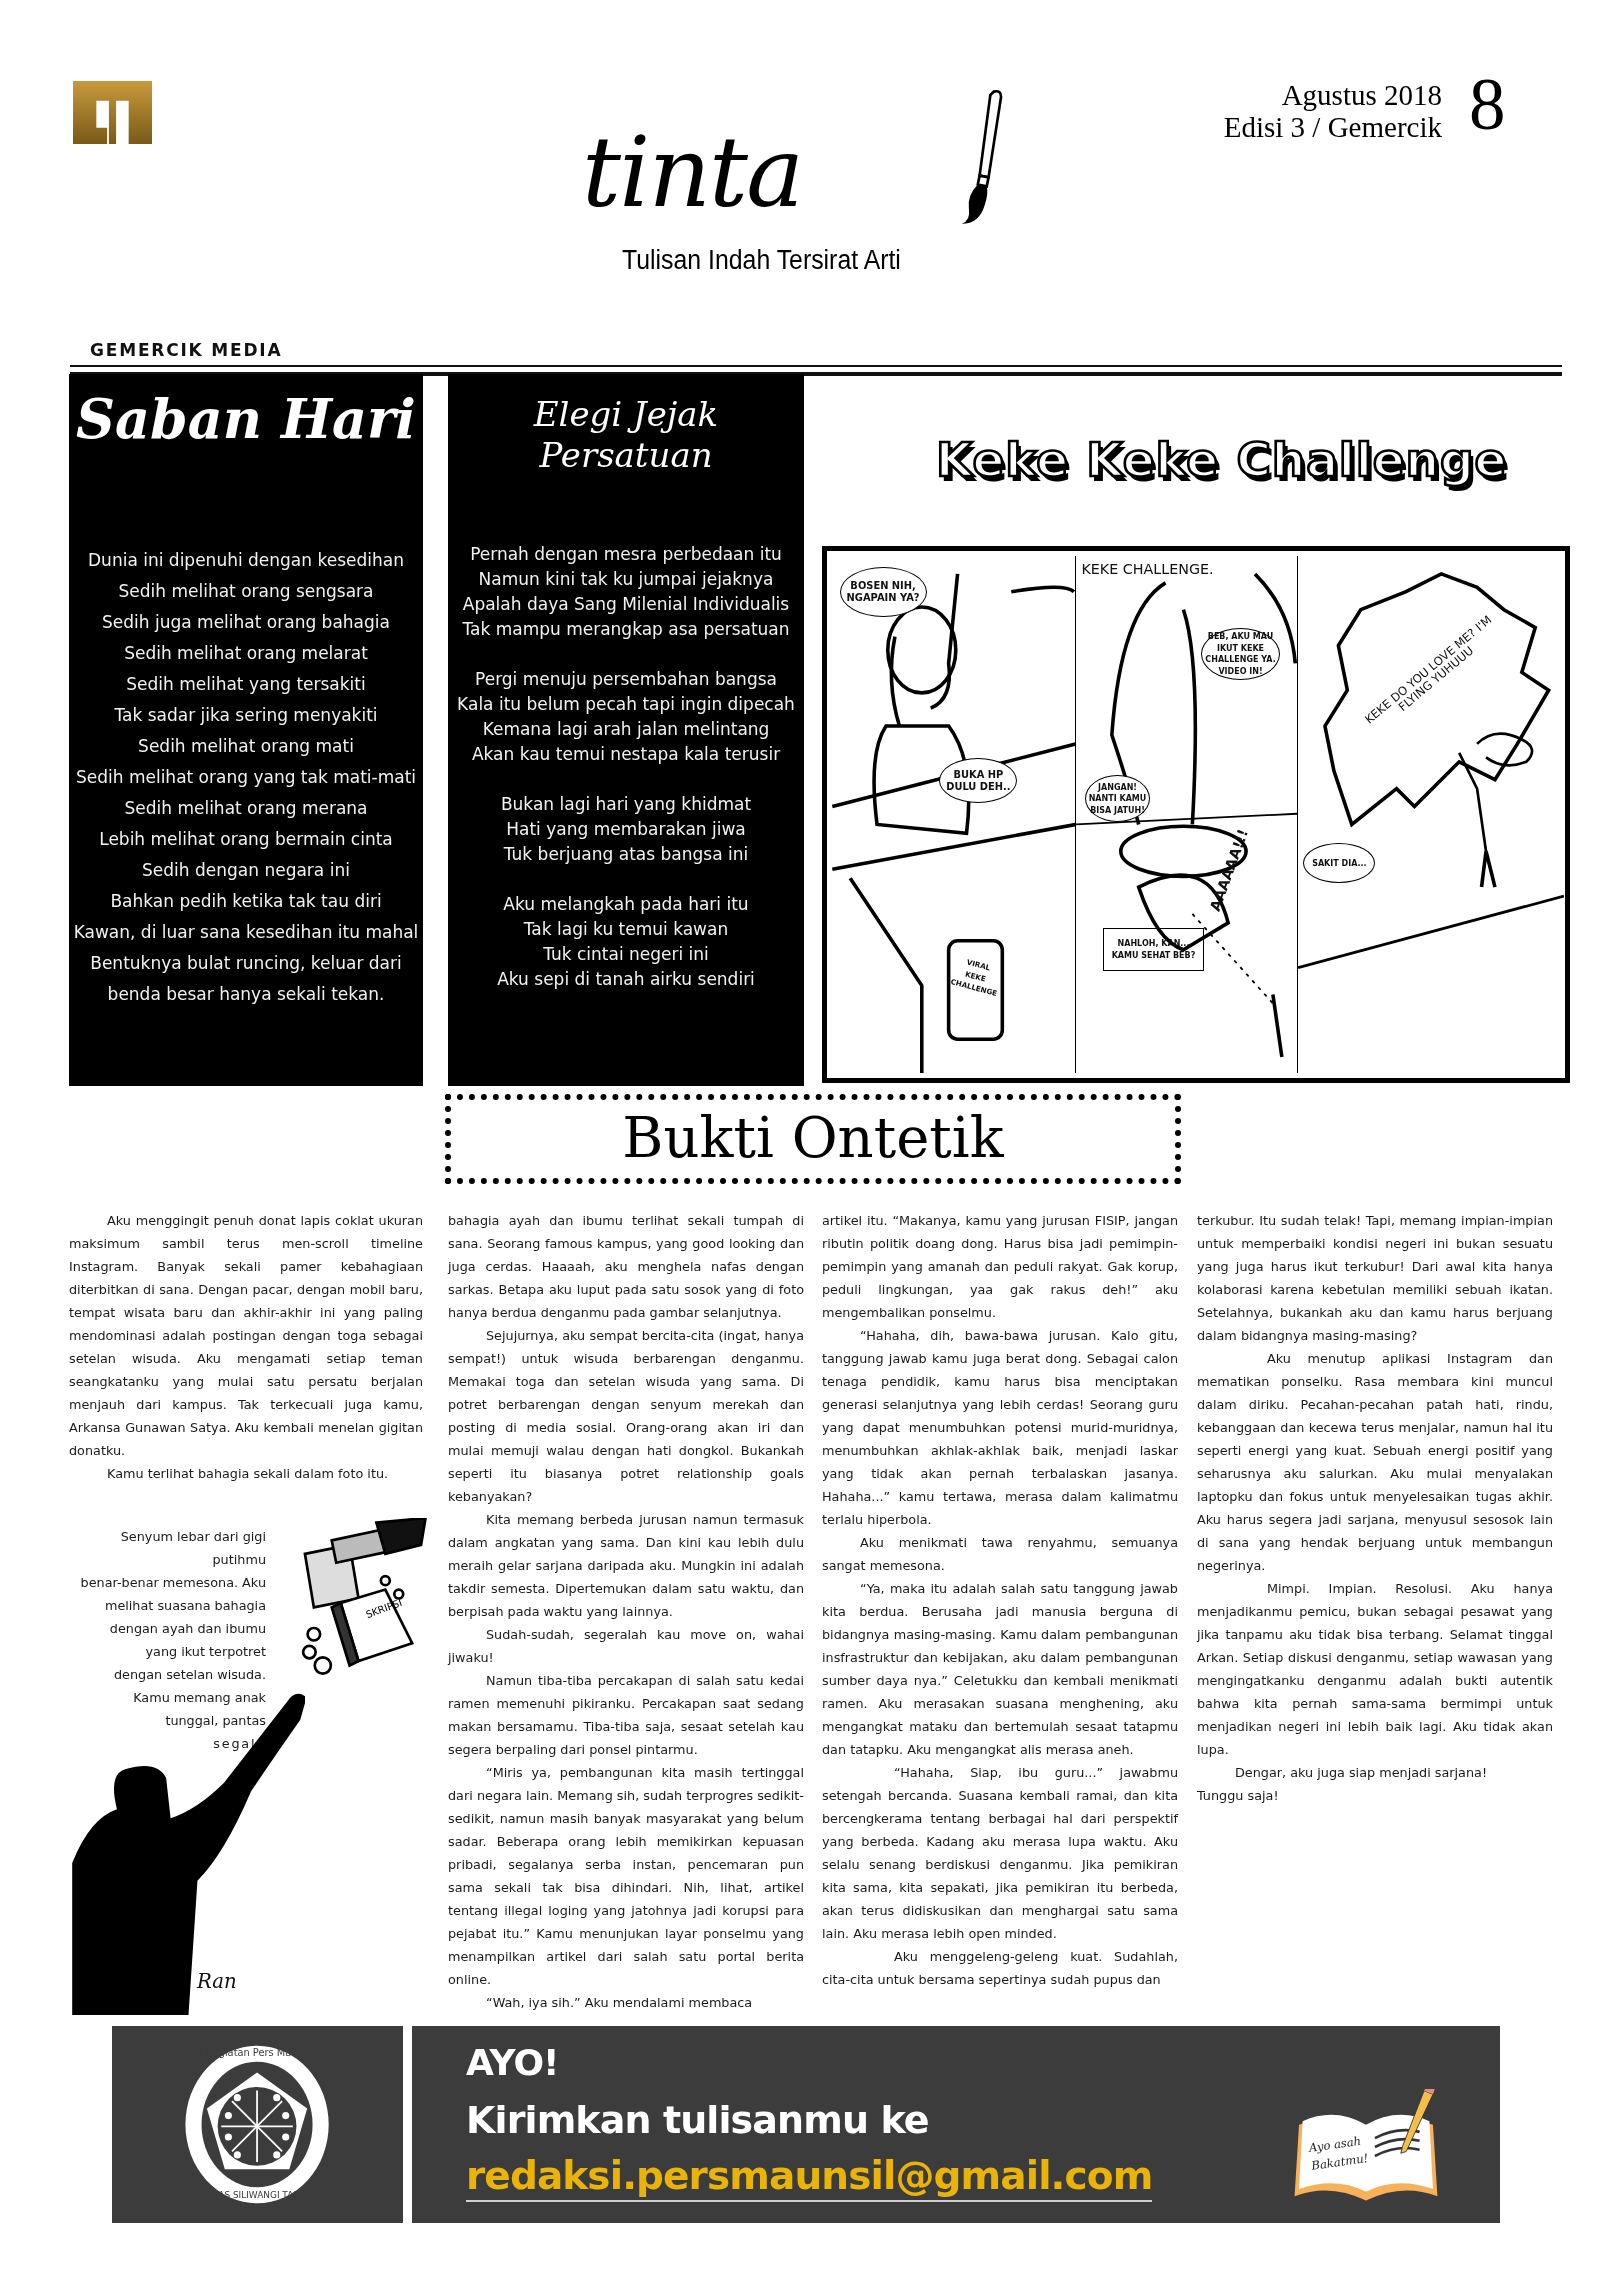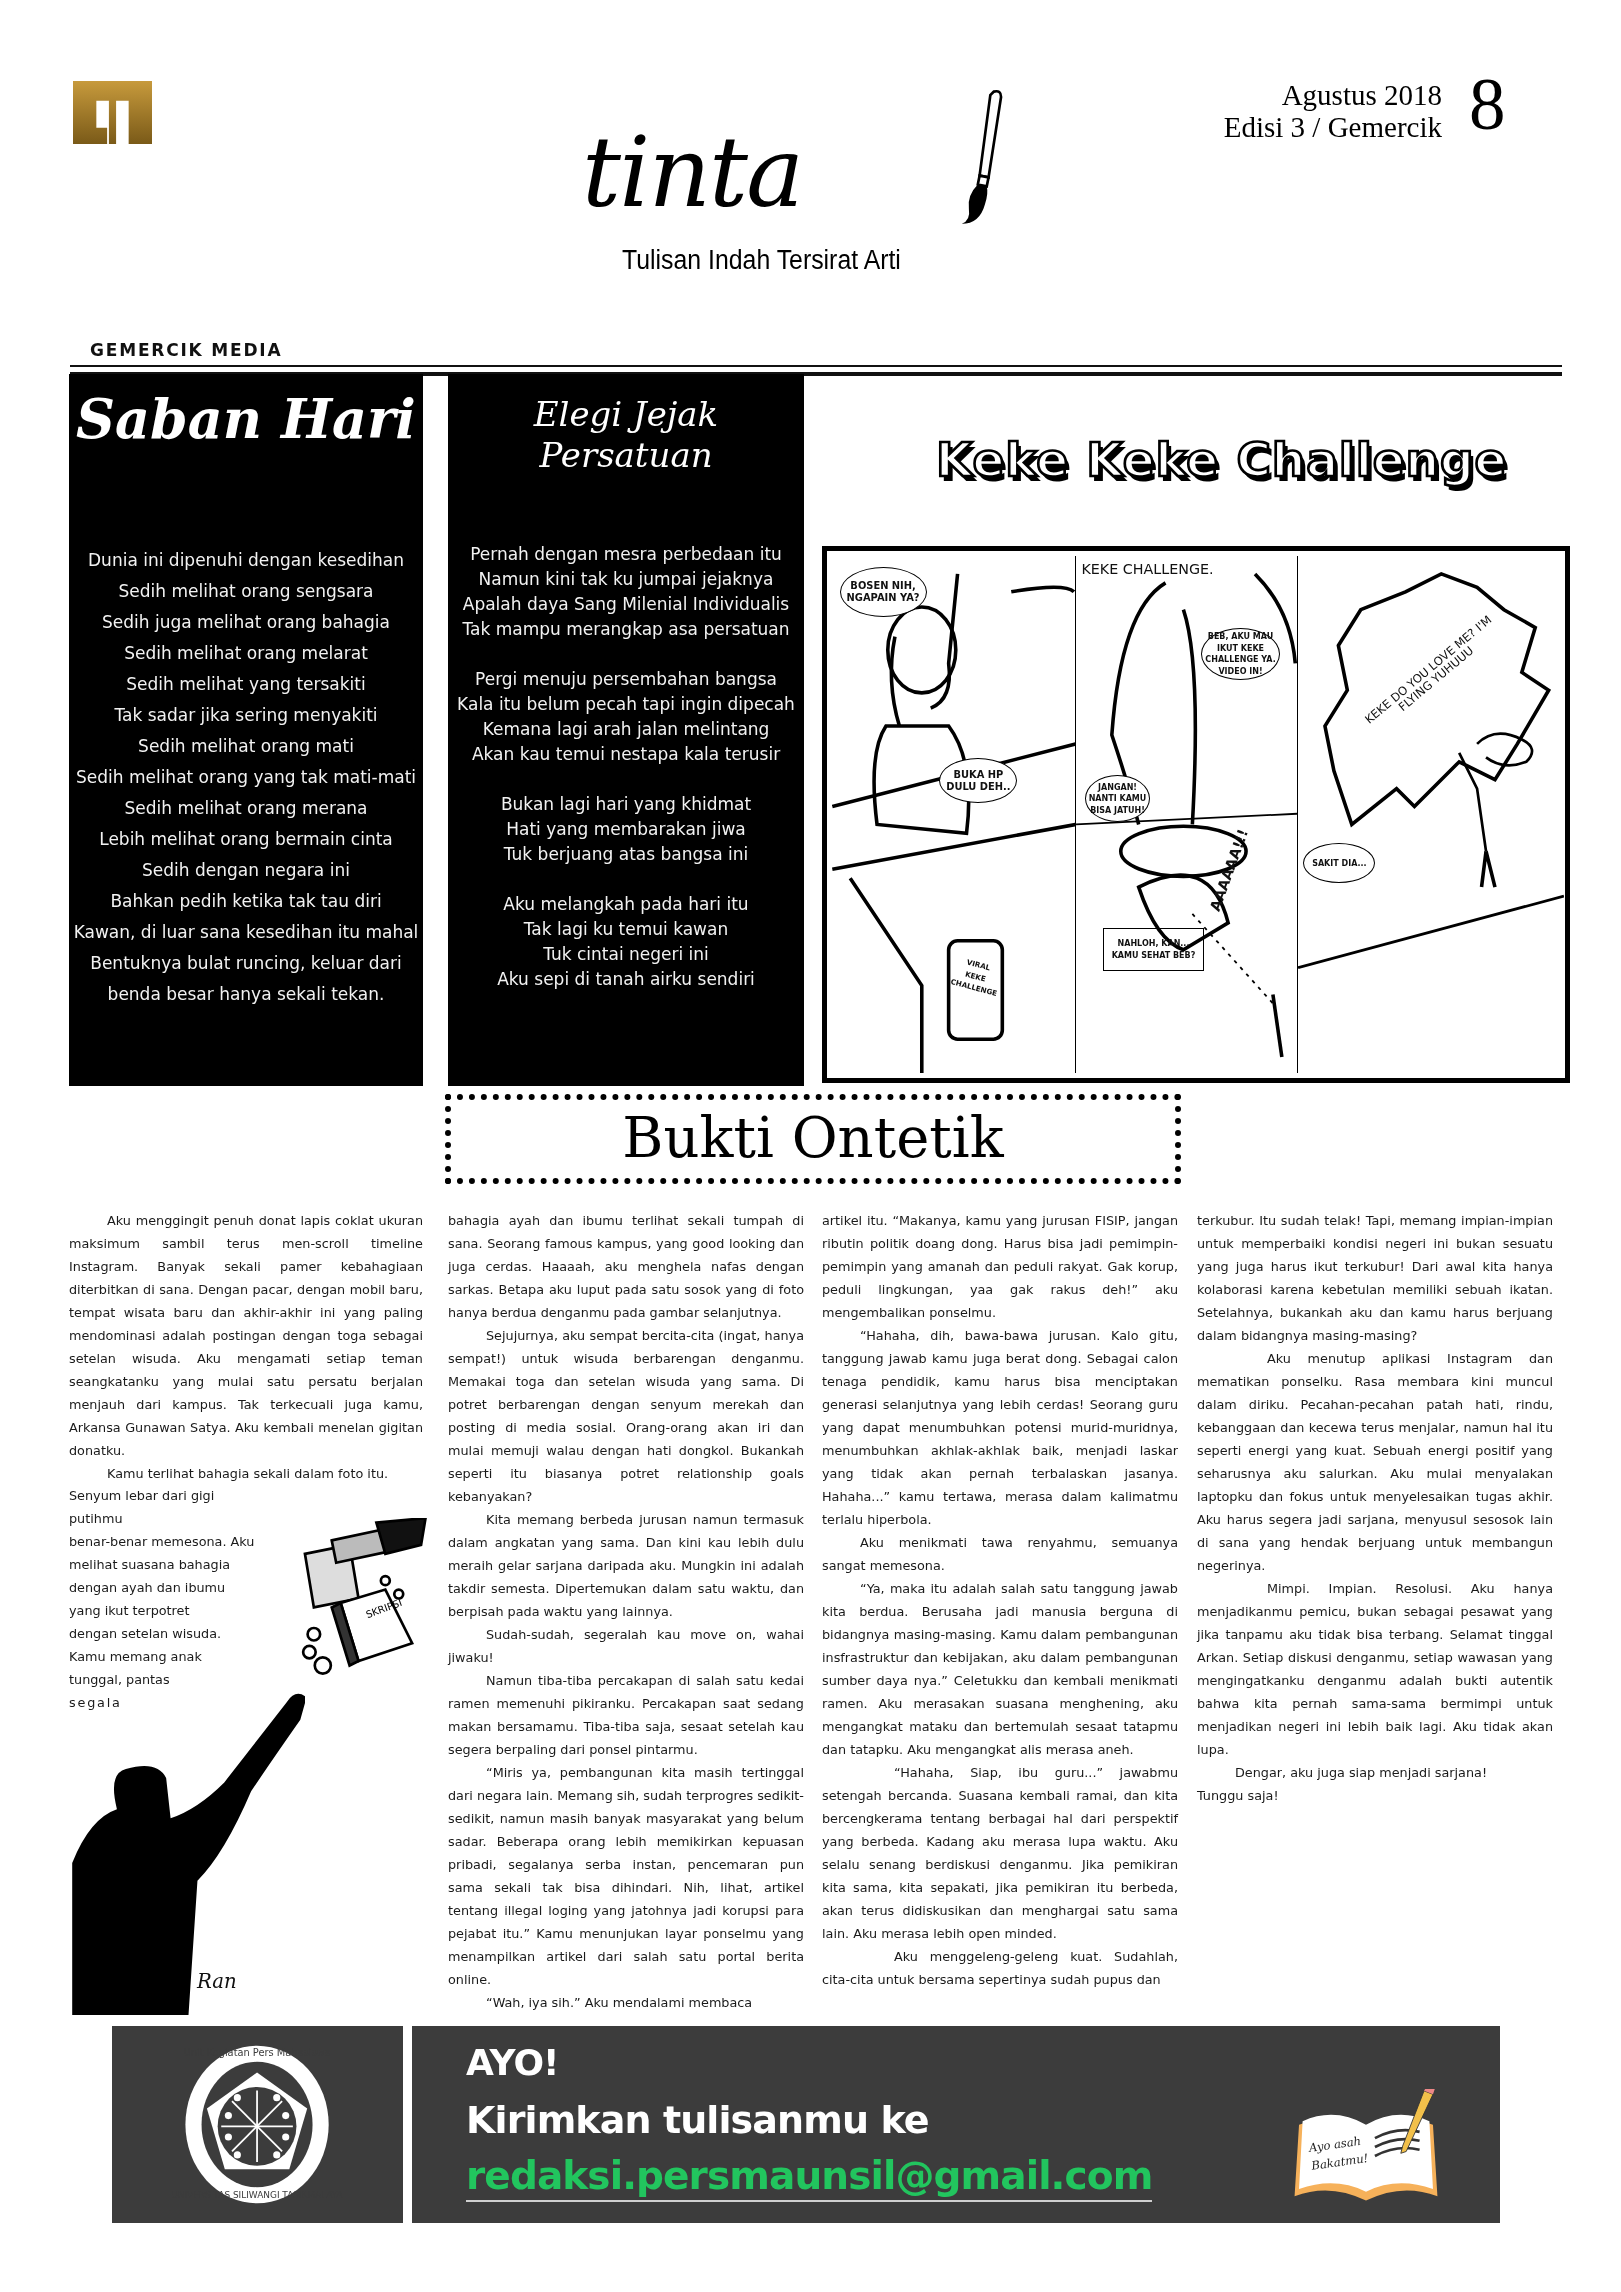--- a/index.html
+++ b/index.html
@@ -37,35 +37,35 @@
 
   
   .article-head { left: 445px; top: 1094px; width: 736px; height: 90px; border: 6.3px dotted #000; border-left-width: 6.3px; box-sizing: border-box; text-align: center; }
   .article-title { font-family: "DejaVu Serif", serif; font-size: 56px; line-height: 75px; color: #000; }
 
   
   .col { font-family: "DejaVu Sans", sans-serif; font-size: 12.8px; line-height: 23px; color: #1a1a1a; text-align: justify; }
   .col p { margin: 0; text-indent: 38px; }
   .col p.noindent { text-indent: 0; }
   .col1 { left: 69px; top: 1209px; width: 354px; }
-  .col1-narrow { left: 69px; top: 1484px; width: 197px; text-align: left; }
+  .col1-narrow { left: 69px; top: 1525px; width: 197px; text-align: right; }
   .col2 { left: 448px; top: 1209px; width: 356px; }
   .col3 { left: 822px; top: 1209px; width: 356px; }
   .col4 { left: 1197px; top: 1209px; width: 356px; }
 
   .illus-grad { left: 296px; top: 1518px; width: 134px; height: 161px; }
   .illus-silhouette { left: 72px; top: 1684px; width: 233px; height: 331px; }
   .signature { left: 197px; top: 1970px; font-family: "DejaVu Serif", serif; font-style: italic; font-size: 19.7px; }
 
   
   .banner-logo-box { left: 112px; top: 2026px; width: 291px; height: 197px; background: #3c3c3c; }
   .banner-main { left: 412px; top: 2026px; width: 1088px; height: 197px; background: #3c3c3c; }
   .banner-line1 { left: 54px; top: 16px; font-family: "DejaVu Sans", sans-serif; font-weight: bold; font-size: 36px; color: #fff; letter-spacing: -0.9px; }
   .banner-line2 { left: 54px; top: 72px; font-family: "DejaVu Sans", sans-serif; font-weight: bold; font-size: 38px; color: #fff; letter-spacing: -0.9px; }
-  .banner-line3 { left: 54px; top: 127px; font-family: "DejaVu Sans", sans-serif; font-weight: bold; font-size: 39px; color: #22c55e; letter-spacing: -0.9px; border-bottom: 2.7px solid #cfcfcf; padding-bottom: 1.8px; }
+  .banner-line3 { left: 54px; top: 127px; font-family: "DejaVu Sans", sans-serif; font-weight: bold; font-size: 39px; color: #eab308; letter-spacing: -0.9px; border-bottom: 2.7px solid #cfcfcf; padding-bottom: 1.8px; }
   .book { left: 878px; top: 63px; width: 152px; height: 125px; }
   .book-text { position: absolute; left: 898px; top: 109px; font-family: "DejaVu Serif", serif; font-style: italic; font-size: 11.6px; line-height: 18px; color: #222; transform: rotate(-8deg); }
 </style>
 </head>
 <body>
 
 <svg class="abs logo-m" viewBox="0 0 88 70">
   <defs>
       <linearGradient id="gold" x1="0" y1="0" x2="0" y2="1">
         <stop offset="0" stop-color="#c79a3c"></stop>

